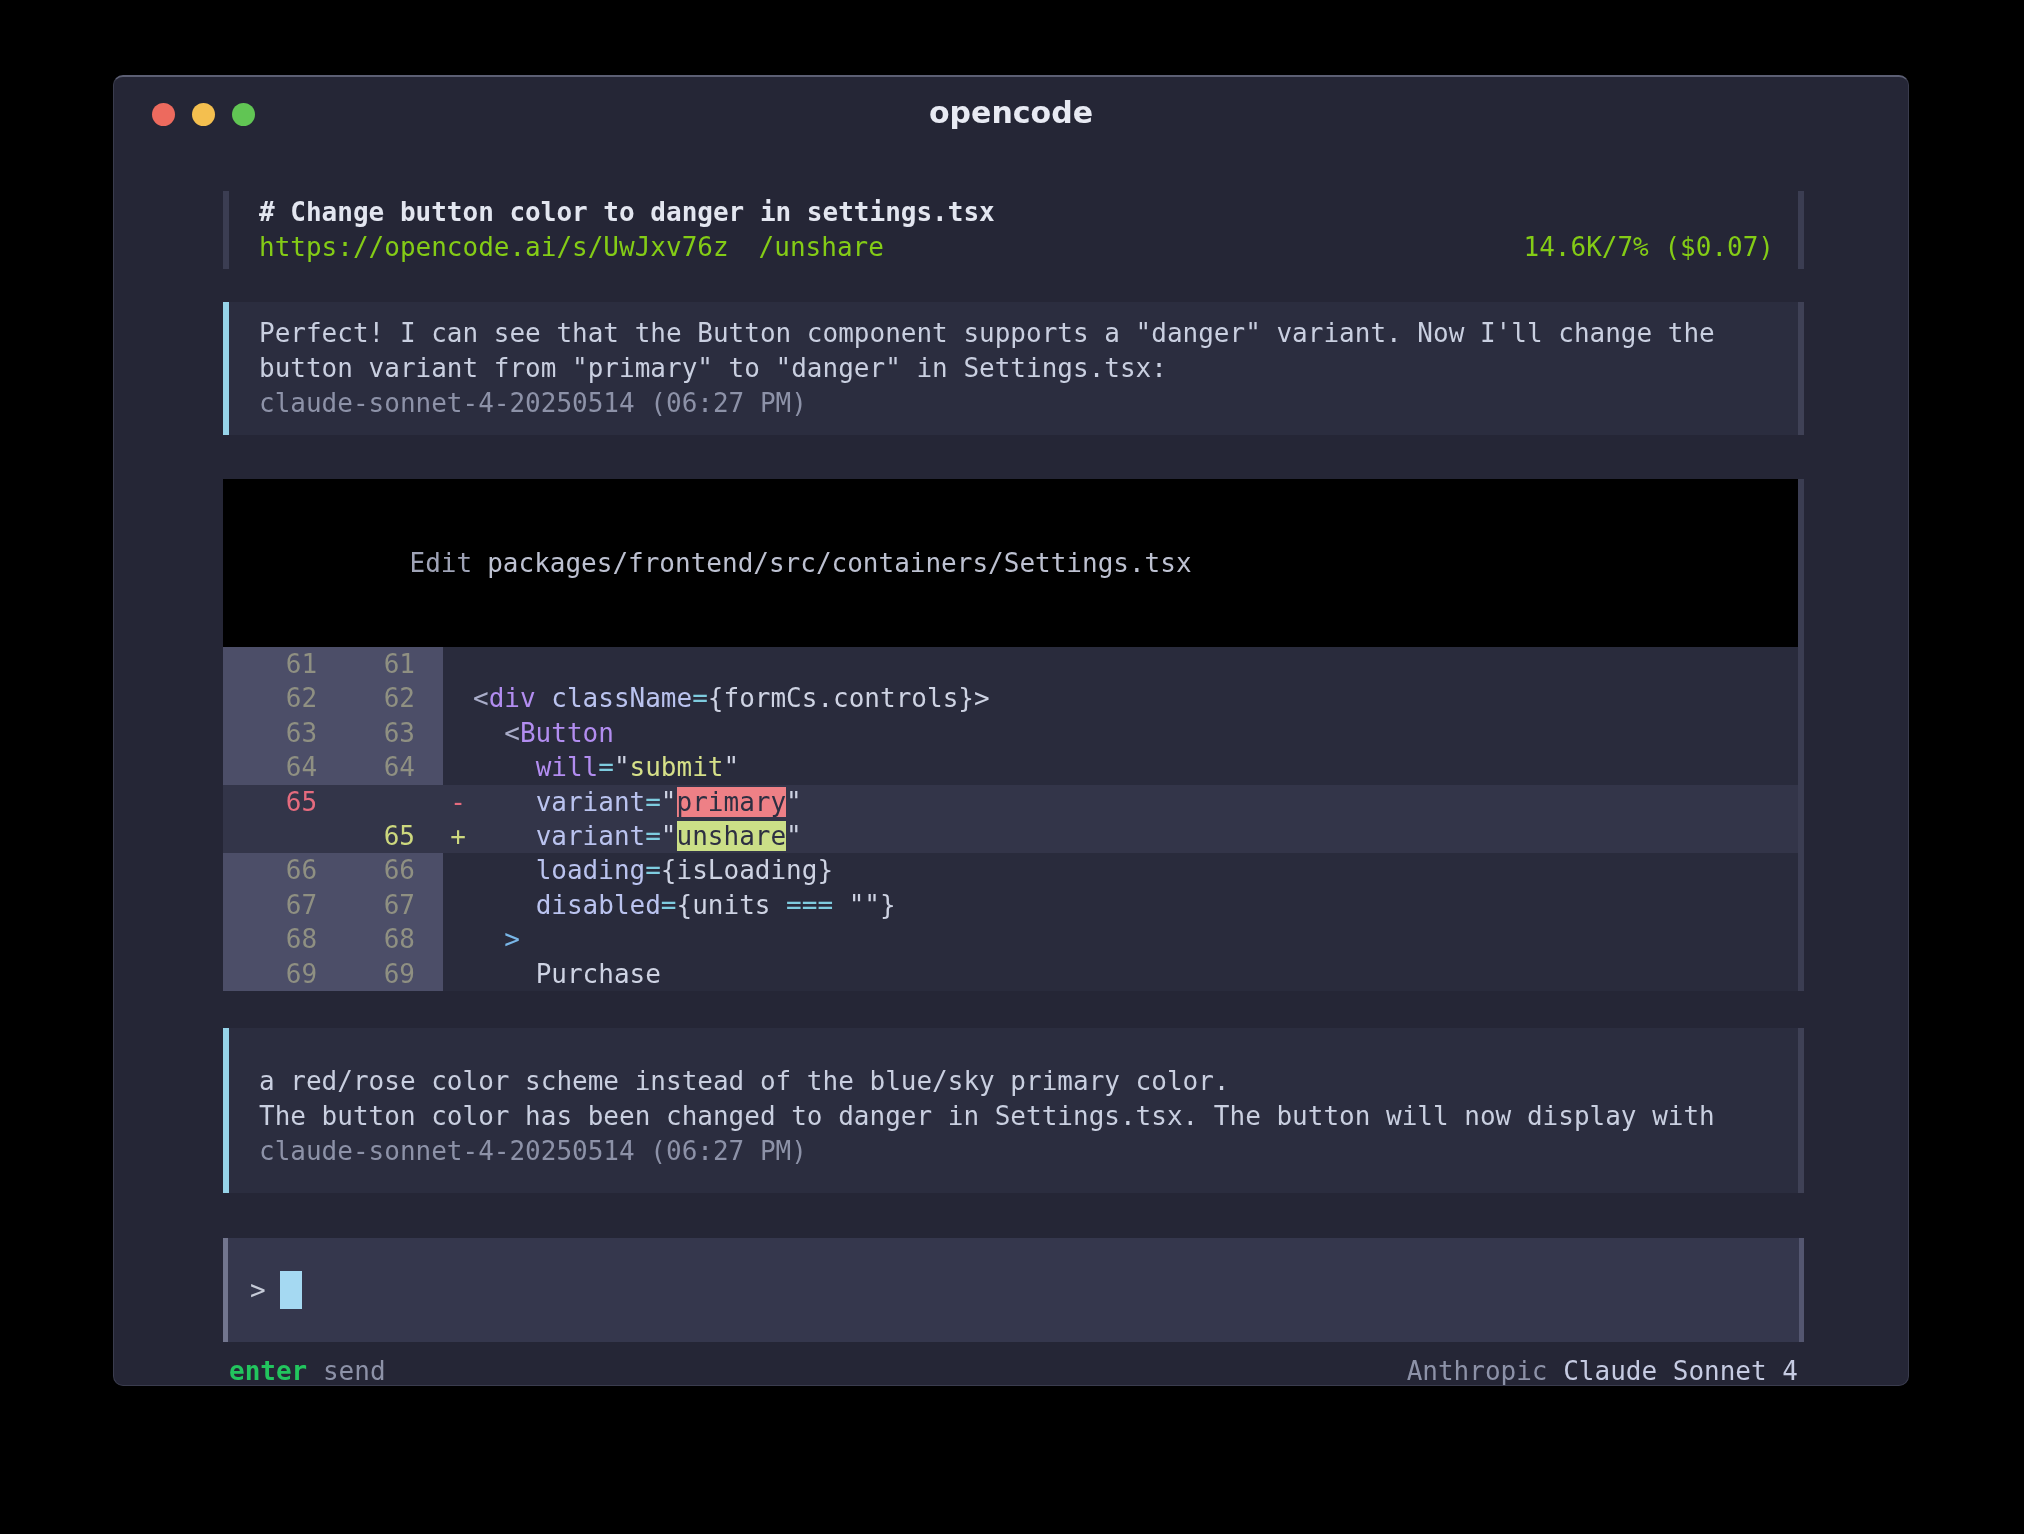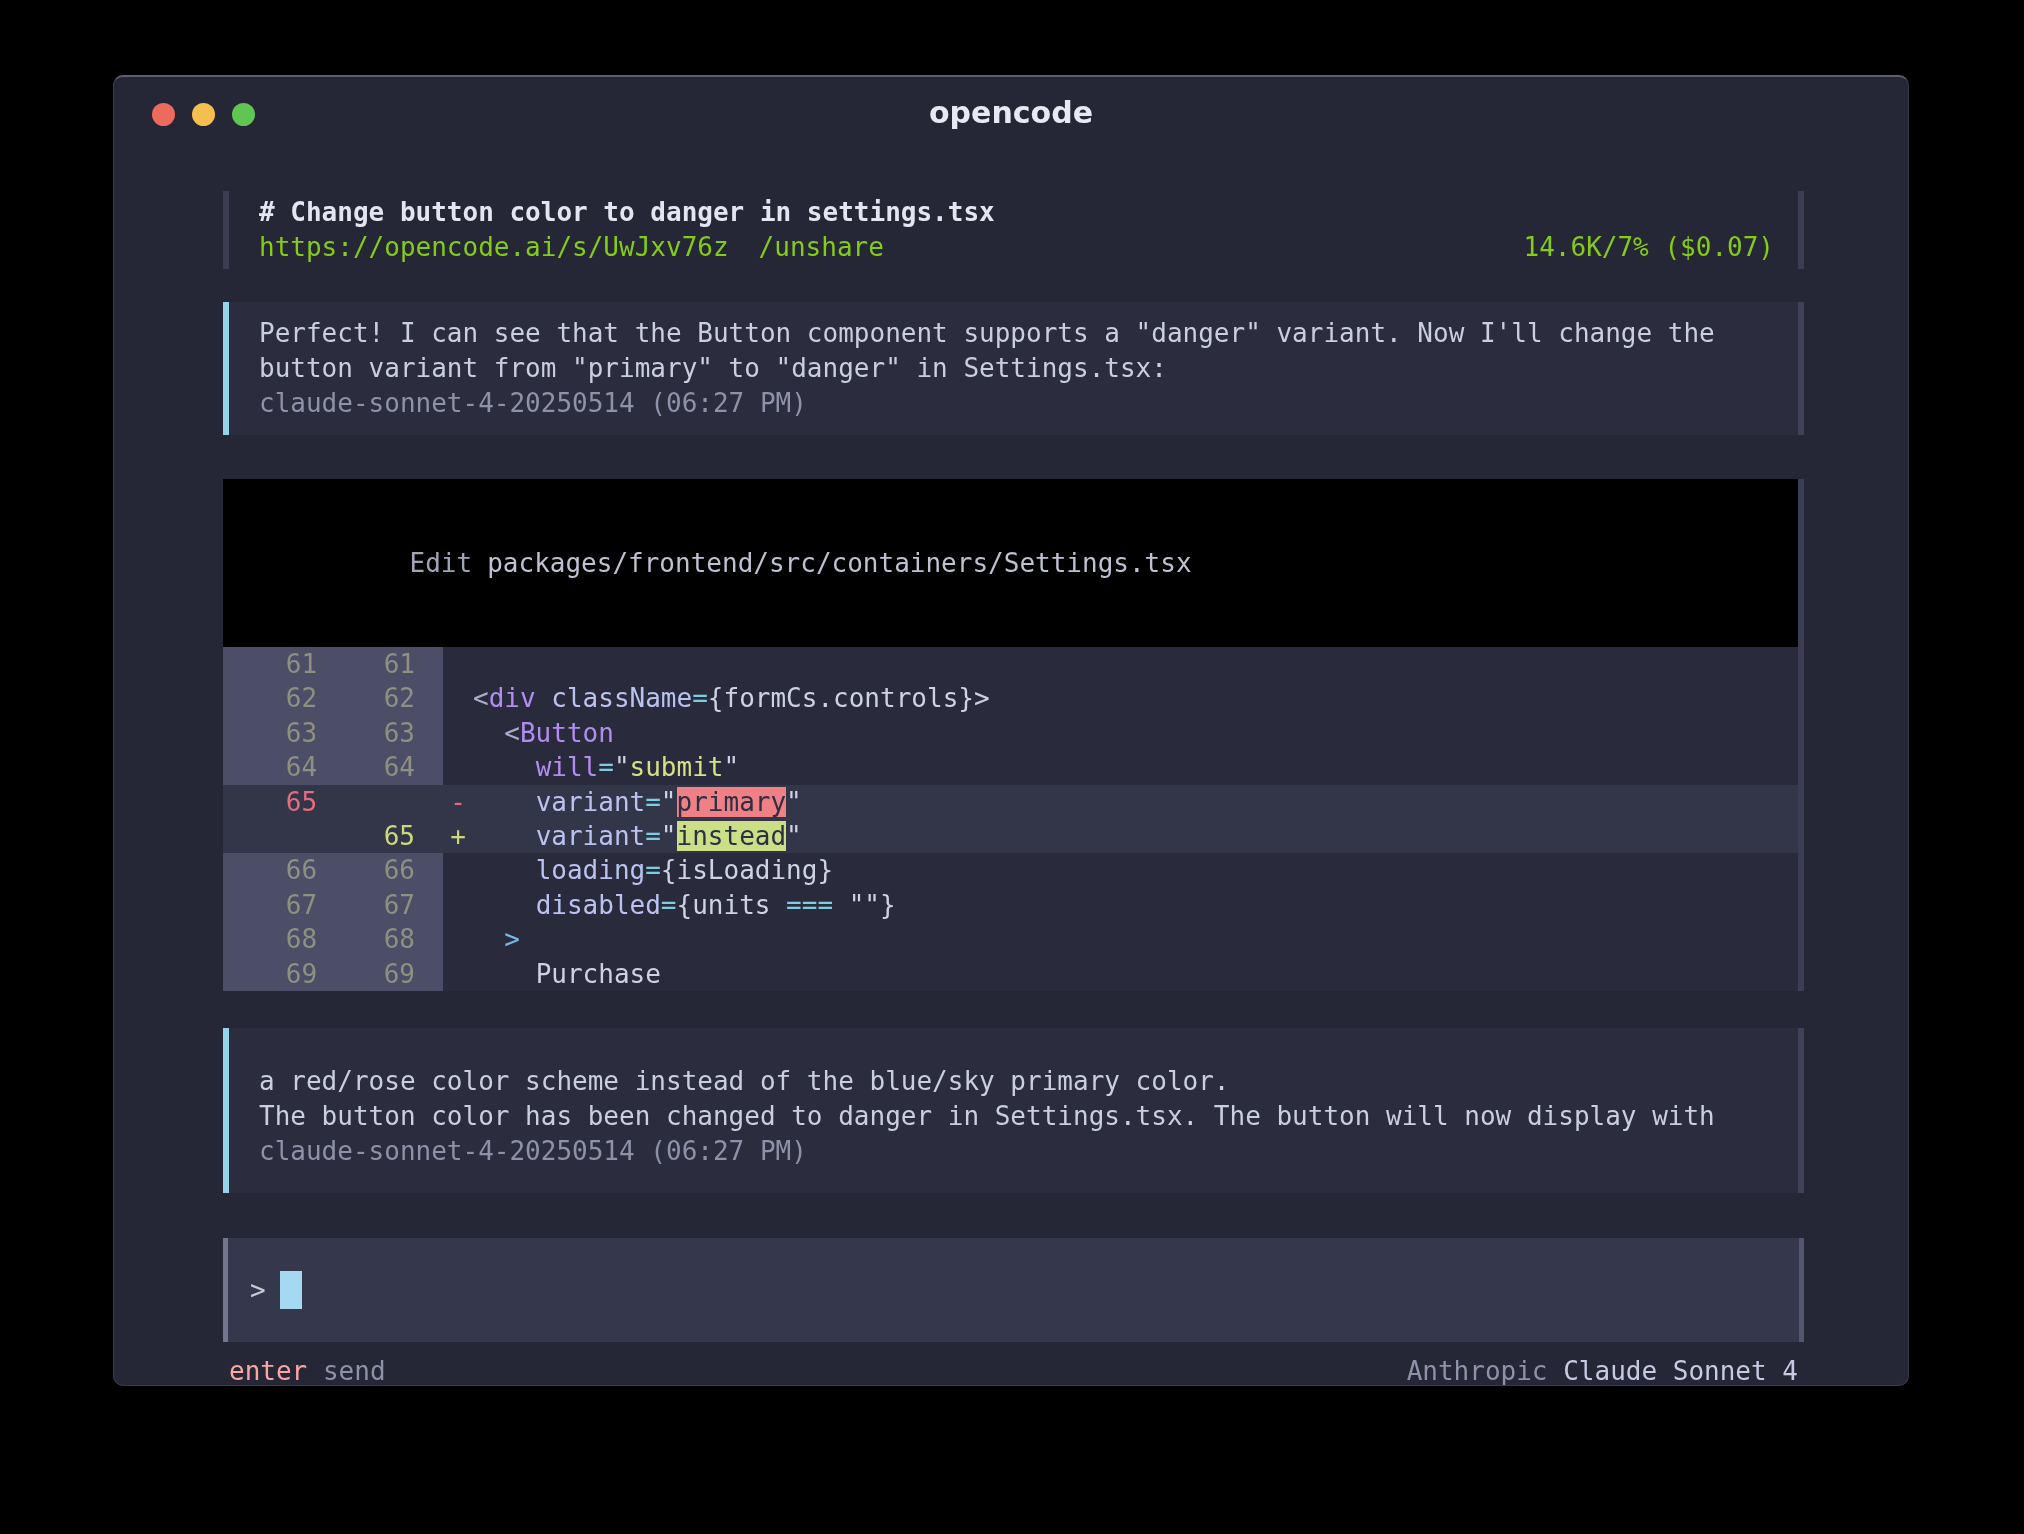--- a/index.html
+++ b/index.html
@@ -50,21 +50,21 @@
   .tk-str { color:#d6e089; } .tk-txt { color:#ced3e3; } .tk-punct { color:#a9adc9; }
   .tk-blue { color:#79b7e8; }
   .tk-del { background:#ee8086; color:#2d2f42; } .tk-add { background:#cbdf87; color:#2d2f42; }
   
   .editor { margin-top:45px; height:104px; background:#35374d; border-left:5px solid #72758e;
             border-right:5px solid #545670; padding:33px 24px 0 22px; display:flex; align-items:flex-start; }
   .prompt { color:#c6cbd8; line-height:38px; }
   .cursor { display:inline-block; width:22px; height:38px; background:#a5d9f2; margin-left:14px; vertical-align:top; }
   
   .hints { margin-top:14px; display:flex; justify-content:space-between; line-height:30px; padding:0 6px; }
-  .hint-bright { color:#fca5a5; } .hint-dim { color:#8d92a8; }
+  .hint-bright { color:#22c55e;font-weight:bold; } .hint-dim { color:#8d92a8; }
   .model-bright { color:#c6cbe2; }
   .sp { white-space:pre; }
   
   .statusbar { margin-top:auto; height:44px; flex:none; background:#2c2e3f; display:flex; align-items:center; }
   .chip-left { background:#3a3c50; height:44px; display:flex; align-items:center; padding:0 20px 0 22px; }
   .sb-spacer { flex:1; }
   .chip-right { background:#3a3c50; height:44px; display:flex; align-items:center; padding:0 26px; }
 </style>
 </head>
 <body>
@@ -141,21 +141,21 @@
               </div>
               <span class="marker">-</span>
               <span class="code"><span class="tk-txt">    </span><span class="tk-attr">variant</span><span class="tk-op">=</span><span class="tk-txt">"</span><span class="tk-del">primary</span><span class="tk-txt">"</span></span>
             </div>
             <div class="drow add">
               <div class="gut">
                 <span class="num n1"></span>
                 <span class="num n2">65</span>
               </div>
               <span class="marker">+</span>
-              <span class="code"><span class="tk-txt">    </span><span class="tk-attr">variant</span><span class="tk-op">=</span><span class="tk-txt">"</span><span class="tk-add">instead</span><span class="tk-txt">"</span></span>
+              <span class="code"><span class="tk-txt">    </span><span class="tk-attr">variant</span><span class="tk-op">=</span><span class="tk-txt">"</span><span class="tk-add">unshare</span><span class="tk-txt">"</span></span>
             </div>
             <div class="drow ctx">
               <div class="gut">
                 <span class="num n1">66</span>
                 <span class="num n2">66</span>
               </div>
               <span class="marker"></span>
               <span class="code"><span class="tk-txt">    </span><span class="tk-attr">loading</span><span class="tk-op">=</span><span class="tk-txt">{isLoading}</span></span>
             </div>
             <div class="drow ctx">

